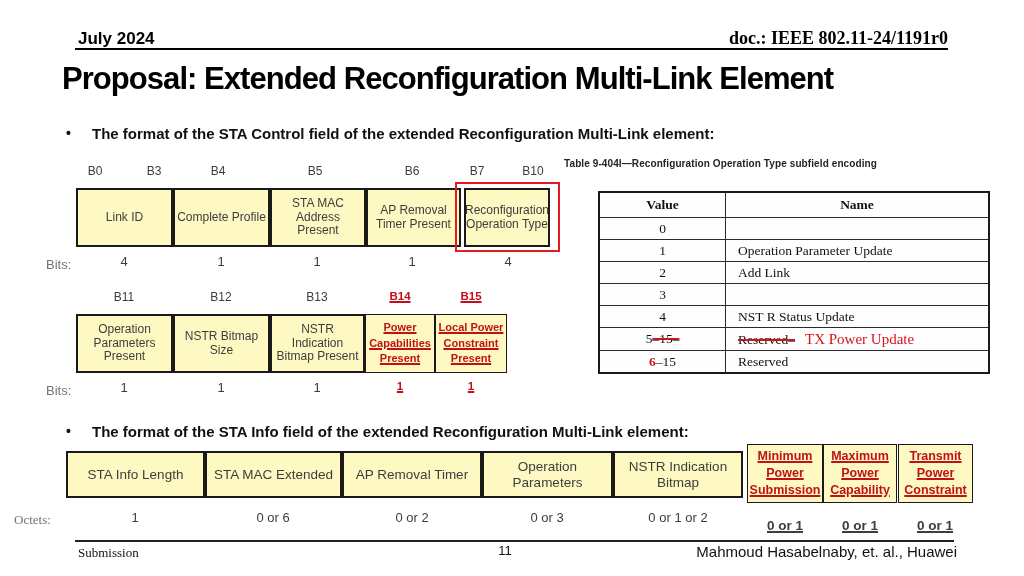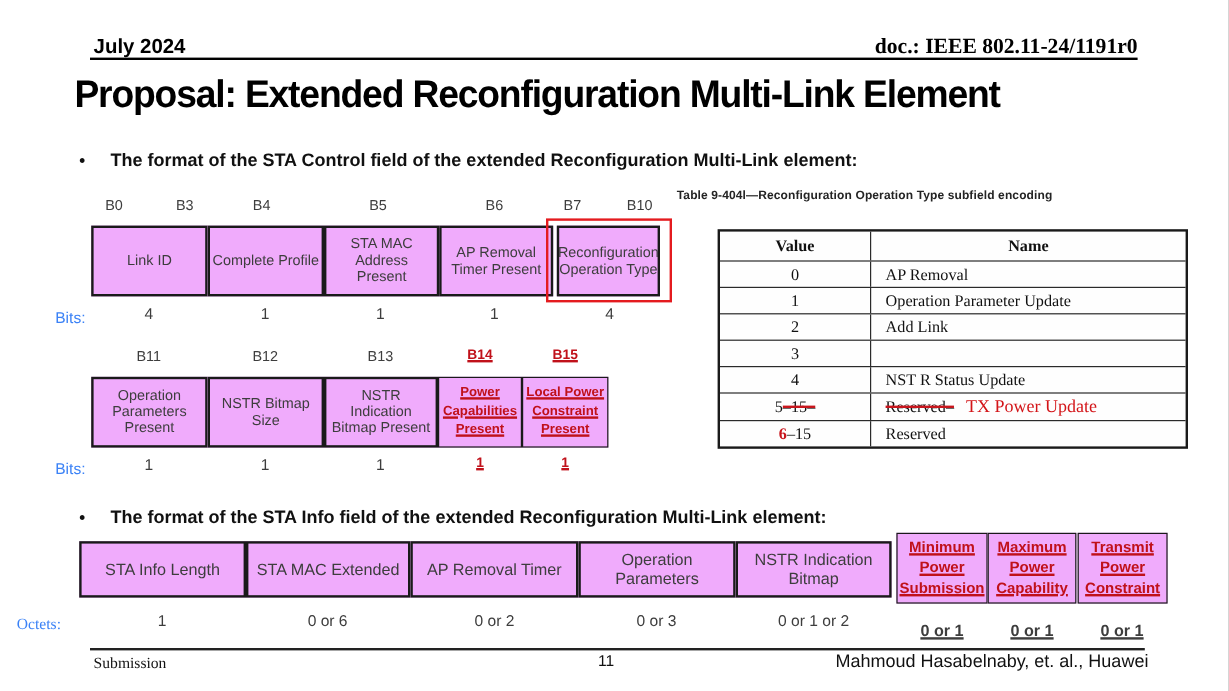--- a/index.html
+++ b/index.html
@@ -18,32 +18,32 @@
            letter-spacing:-1px; transform:scaleX(.97); transform-origin:left; white-space:nowrap; }
 
   
   .bullet { position:absolute; left:66px; display:flex; font-size:15px; font-weight:bold; color:#111; }
   .bullet .dot { width:26px; font-size:14px; }
   .bullet1 { top:125px; }
   .bullet2 { top:423px; }
 
   
   .diag { position:absolute; }
-  .fbox { position:absolute; top:0; height:59px; border:2px solid #1a1a1a; background:#f0abfc;
+  .fbox { position:absolute; top:0; height:59px; border:2px solid #1a1a1a; background:#fef9c3;
           display:flex; align-items:center; justify-content:center; text-align:center;
           font-size:12px; line-height:1.15; color:#3d3d3d; padding:1px 2px; }
   .fbox.thin { border-width:1.5px; }
   .bitlab { position:absolute; top:-24px; transform:translateX(-50%); font-size:12px; color:#3d3d3d; white-space:nowrap; }
   .bitval { position:absolute; top:66px; transform:translateX(-50%); font-size:13px; color:#3d3d3d; white-space:nowrap; }
   .red-t { color:#c0111a; font-weight:bold; text-decoration:underline; text-decoration-thickness:1.5px; }
   .bitlab.red-t, .bitval.red-t { font-size:11.5px; }
   .fbox.redtxt { color:#c0111a; font-weight:bold; text-decoration:underline;
                  text-decoration-thickness:1.5px; font-size:11px; line-height:1.45; }
   .hl-rect { position:absolute; border:2.5px solid #e41b1f; background:transparent; }
-  .side-lab { position:absolute; font-size:13px; color:#3b82f6; }
+  .side-lab { position:absolute; font-size:13px; color:#737373; }
 
   
   .tbl-title { position:absolute; left:564px; top:158px; font-size:10px; font-weight:bold;
                color:#242424; white-space:nowrap; letter-spacing:.1px; }
   .enc { position:absolute; left:598px; top:191px; width:392px; border:2px solid #1a1a1a;
          font-family:"Liberation Serif",serif; font-size:13.5px; color:#111; background:#fefefe; }
   .enc .row { display:flex; border-bottom:1px solid #2a2a2a; }
   .enc .row:last-child { border-bottom:none; }
   .enc .c-val { width:126px; border-right:1px solid #2a2a2a; text-align:center; padding:3px 2px 2px; }
   .enc .c-name { flex:1; padding:3px 2px 2px 12px; }
@@ -127,21 +127,20 @@
   </div>
 
   <div class="tbl-title">Table 9-404l—Reconfiguration Operation Type subfield encoding</div>
   <div class="enc">
     <div class="row hrow">
       <div class="c-val">Value</div>
       <div class="c-name">Name</div>
     </div>
     <div class="row">
       <div class="c-val">0</div>
-      <div class="c-name">AP Removal</div>
     </div>
     <div class="row">
       <div class="c-val">1</div>
       <div class="c-name">Operation Parameter Update</div>
     </div>
     <div class="row">
       <div class="c-val">2</div>
       <div class="c-name">Add Link</div>
     </div>
     <div class="row">

